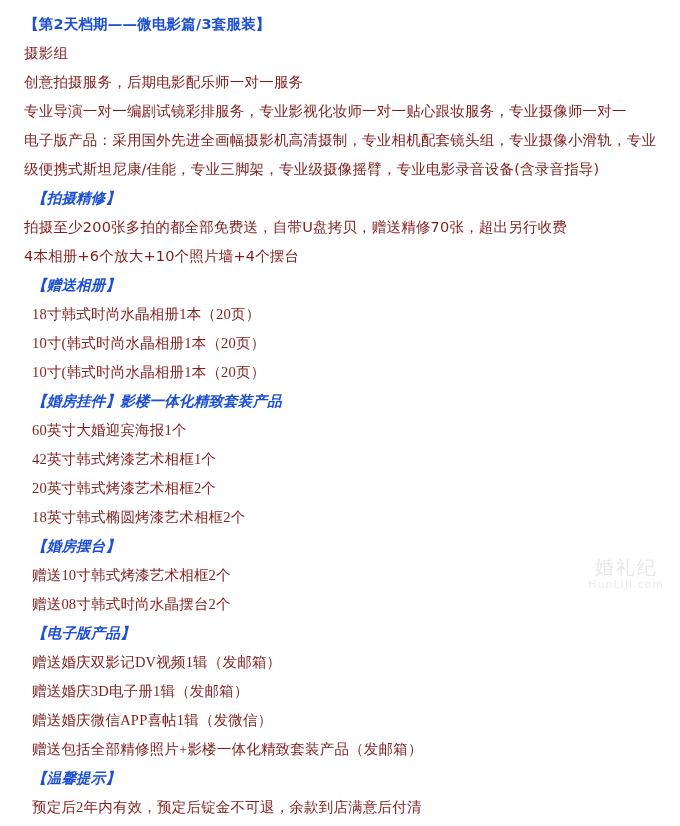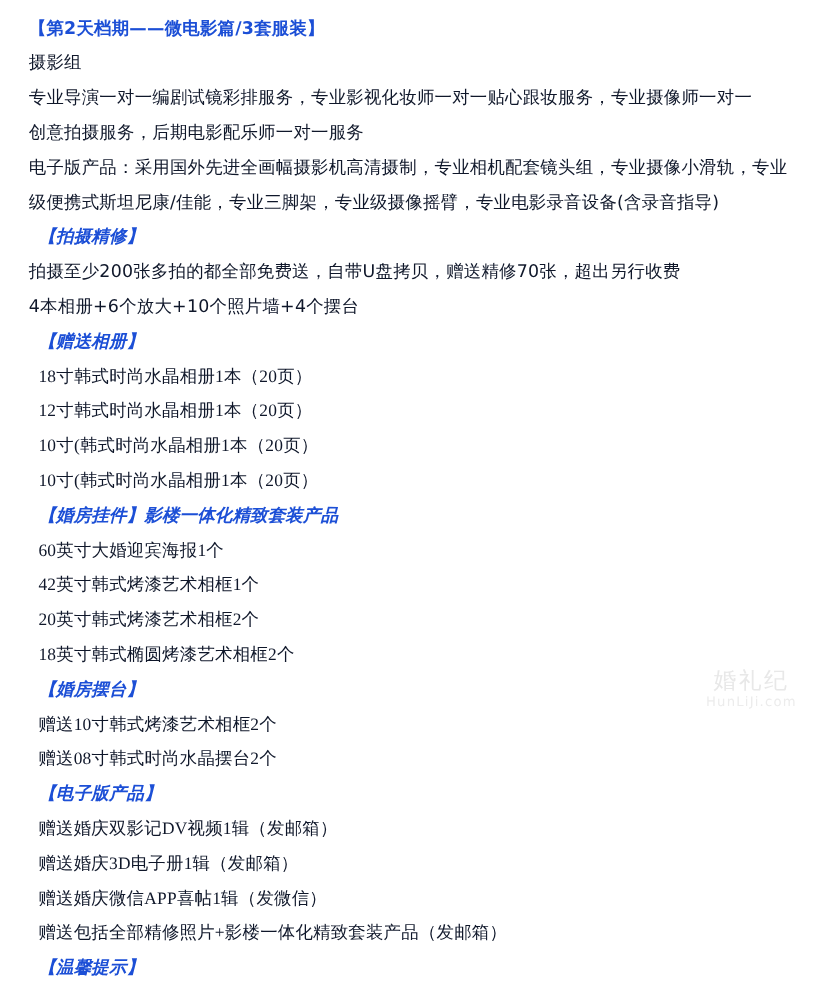--- a/index.html
+++ b/index.html
@@ -17,21 +17,21 @@
   .page {
     position: relative;
     width: 680px;
     height: 606px;
     box-sizing: border-box;
     padding: 10px 14px 0 24px;
   }
   .line {
     font-size: 14.5px;
     line-height: 29px;
-    color: #0f172a;
+    color: #7f1d1d;
     white-space: nowrap;
     letter-spacing: 0.2px;
   }
   .heading {
     color: #1c4fd6;
     font-weight: bold;
   }
   .indent {
     padding-left: 8px;
     font-style: italic;
@@ -62,32 +62,31 @@
   }
 </style>
 </head>
 <body>
 
 <div class="page">
 
   <div class="line heading">【第2天档期——微电影篇/3套服装】</div>
 
   <div class="line">摄影组</div>
+  <div class="line">创意拍摄服务，后期电影配乐师一对一服务</div>
   <div class="line">专业导演一对一编剧试镜彩排服务，专业影视化妆师一对一贴心跟妆服务，专业摄像师一对一</div>
-  <div class="line">创意拍摄服务，后期电影配乐师一对一服务</div>
   <div class="line">电子版产品：采用国外先进全画幅摄影机高清摄制，专业相机配套镜头组，专业摄像小滑轨，专业</div>
   <div class="line">级便携式斯坦尼康/佳能，专业三脚架，专业级摄像摇臂，专业电影录音设备(含录音指导)</div>
 
   <div class="line heading indent">【拍摄精修】</div>
   <div class="line">拍摄至少200张多拍的都全部免费送，自带U盘拷贝，赠送精修70张，超出另行收费</div>
   <div class="line">4本相册+6个放大+10个照片墙+4个摆台</div>
 
   <div class="line heading indent">【赠送相册】</div>
   <div class="line sub">18寸韩式时尚水晶相册1本（20页）</div>
-  <div class="line sub">12寸韩式时尚水晶相册1本（20页）</div>
   <div class="line sub">10寸(韩式时尚水晶相册1本（20页）</div>
   <div class="line sub">10寸(韩式时尚水晶相册1本（20页）</div>
 
   <div class="line heading indent">【婚房挂件】影楼一体化精致套装产品</div>
   <div class="line sub">60英寸大婚迎宾海报1个</div>
   <div class="line sub">42英寸韩式烤漆艺术相框1个</div>
   <div class="line sub">20英寸韩式烤漆艺术相框2个</div>
   <div class="line sub">18英寸韩式椭圆烤漆艺术相框2个</div>
 
   <div class="line heading indent">【婚房摆台】</div>

